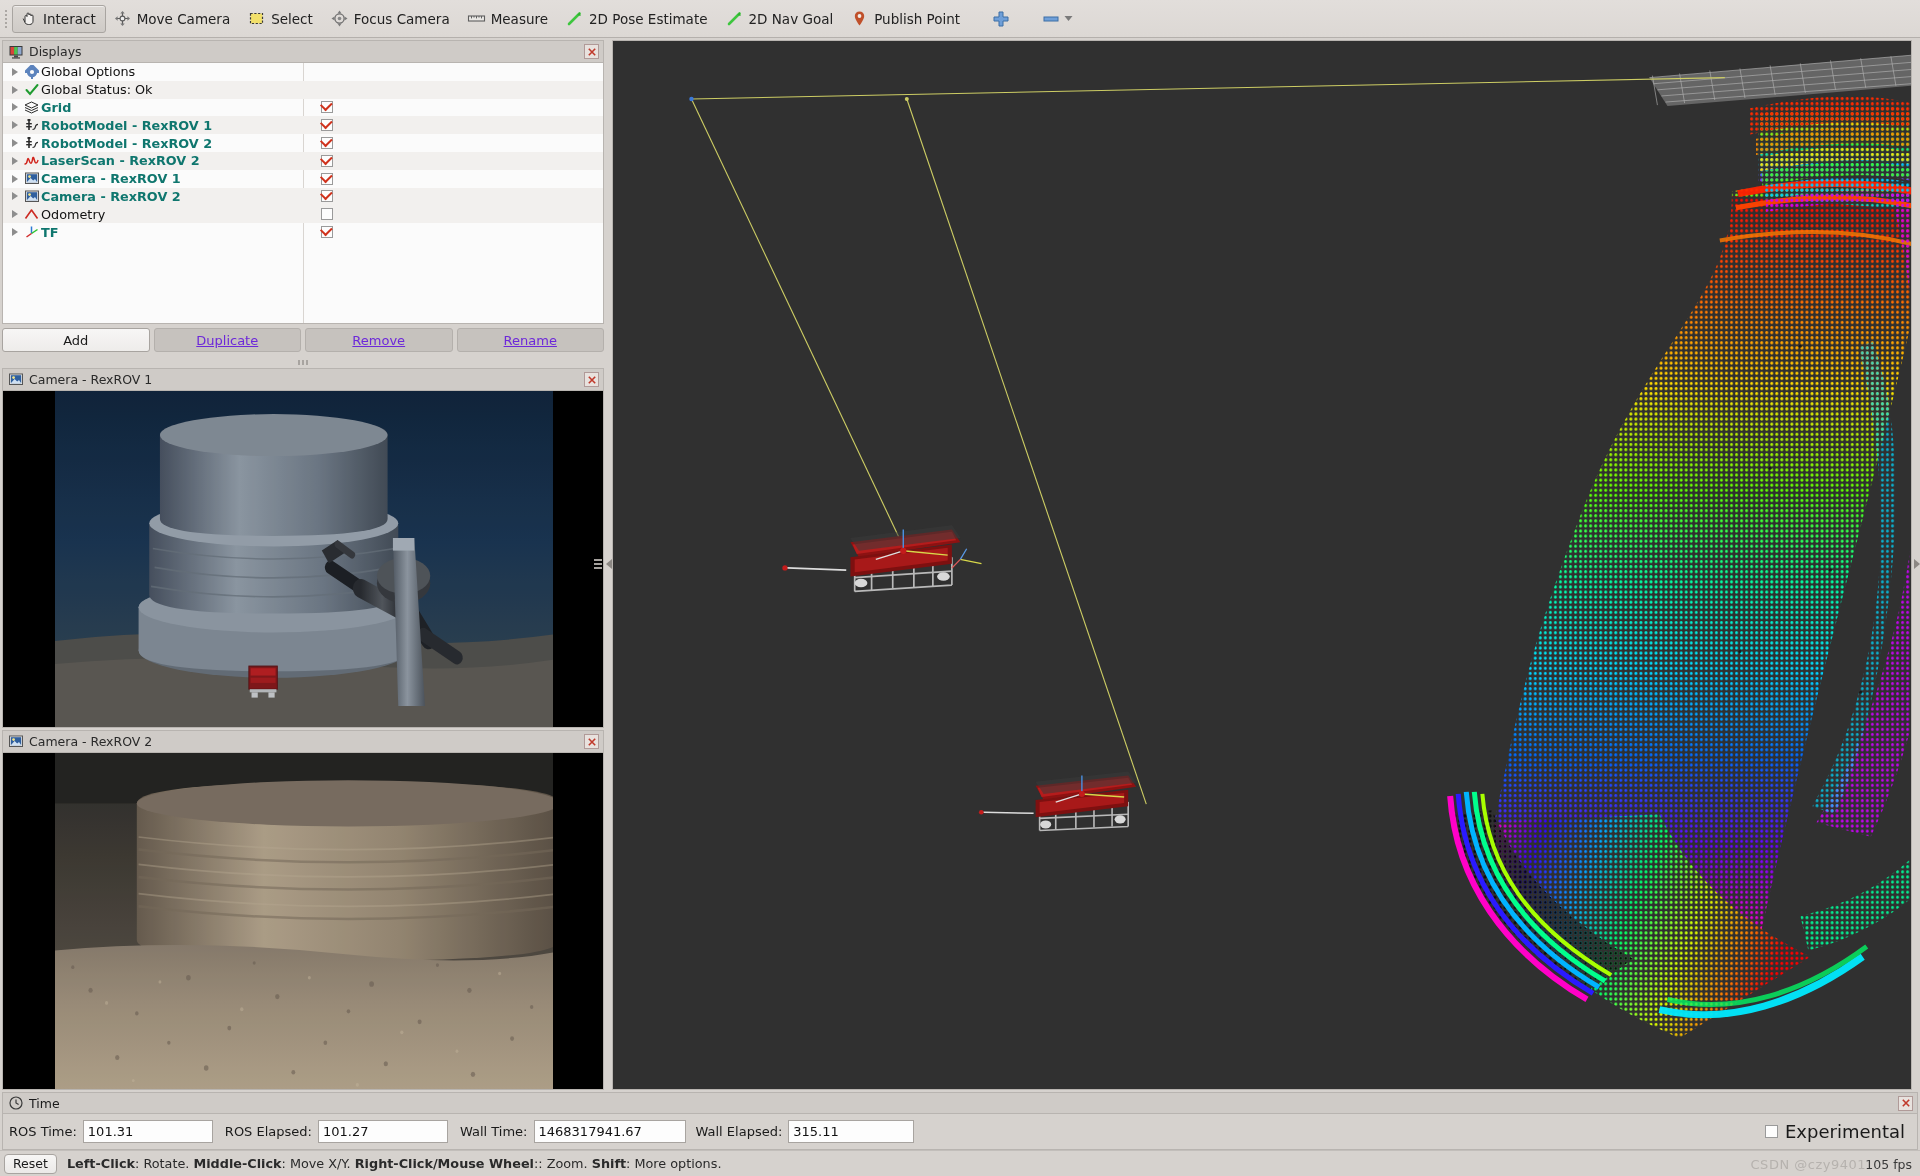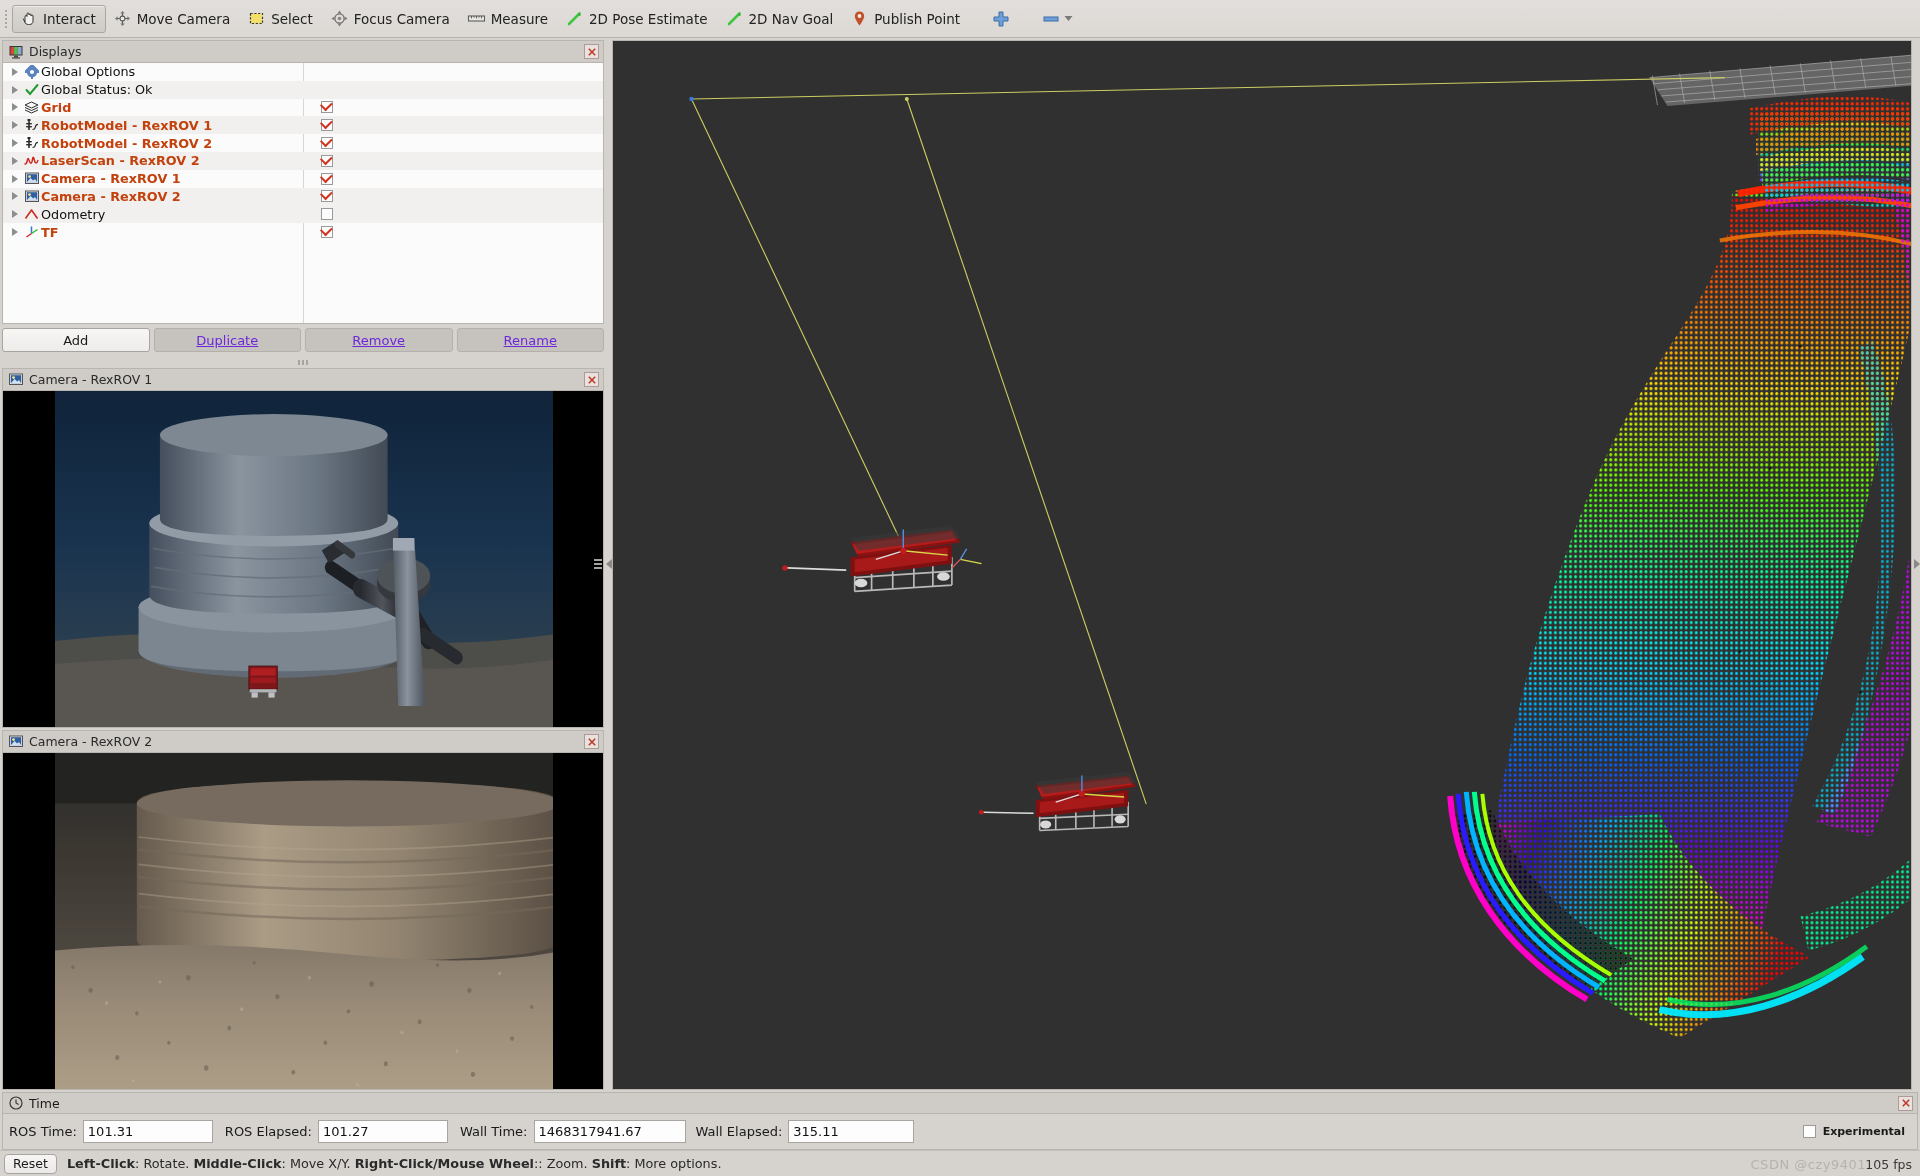--- a/index.html
+++ b/index.html
@@ -146,21 +146,21 @@
   }
   .tri b {
     display:block;
     width:0;height:0;
     border-top: 4.5px solid transparent;
     border-bottom: 4.5px solid transparent;
     border-left: 6px solid #8d8d8d;
   }
   .ticon { width: 19px; flex:none; display:flex; align-items:center; justify-content:center; }
   .tlabel { white-space: nowrap; }
-  .tlabel.link { color: #c2410c; font-weight: bold; }
+  .tlabel.link { color: #0f766e; font-weight: bold; }
   .tlabel.plain { color: #111; }
   .tcheck-cell {
     position: absolute; left: 318px; top: 50%; transform: translateY(-50%);
   }
   .cbox {
     width: 12px; height: 12px;
     border: 1px solid #9a9a9a;
     background: #fdfdfd;
     display: flex; align-items: center; justify-content: center;
   }
@@ -277,21 +277,21 @@
   .exp {
     margin-left: auto;
     display:flex; align-items:center; gap:7px;
     padding-right: 6px;
   }
   .exp .box {
     width: 13px; height: 13px;
     border: 1px solid #9a9a9a;
     background: #fdfdfd;
   }
-  .exp span { font-size: 11px; font-weight: bold; }
+  .exp span { font-size: 18px; }
 
   
   .statusbar {
     height: 26px; min-height: 26px;
     display: flex; align-items: center;
     padding: 0 6px 0 4px;
     background: #d6d2ce;
     border-top: 1px solid #c2bebA;
     gap: 10px;
     position: relative;

